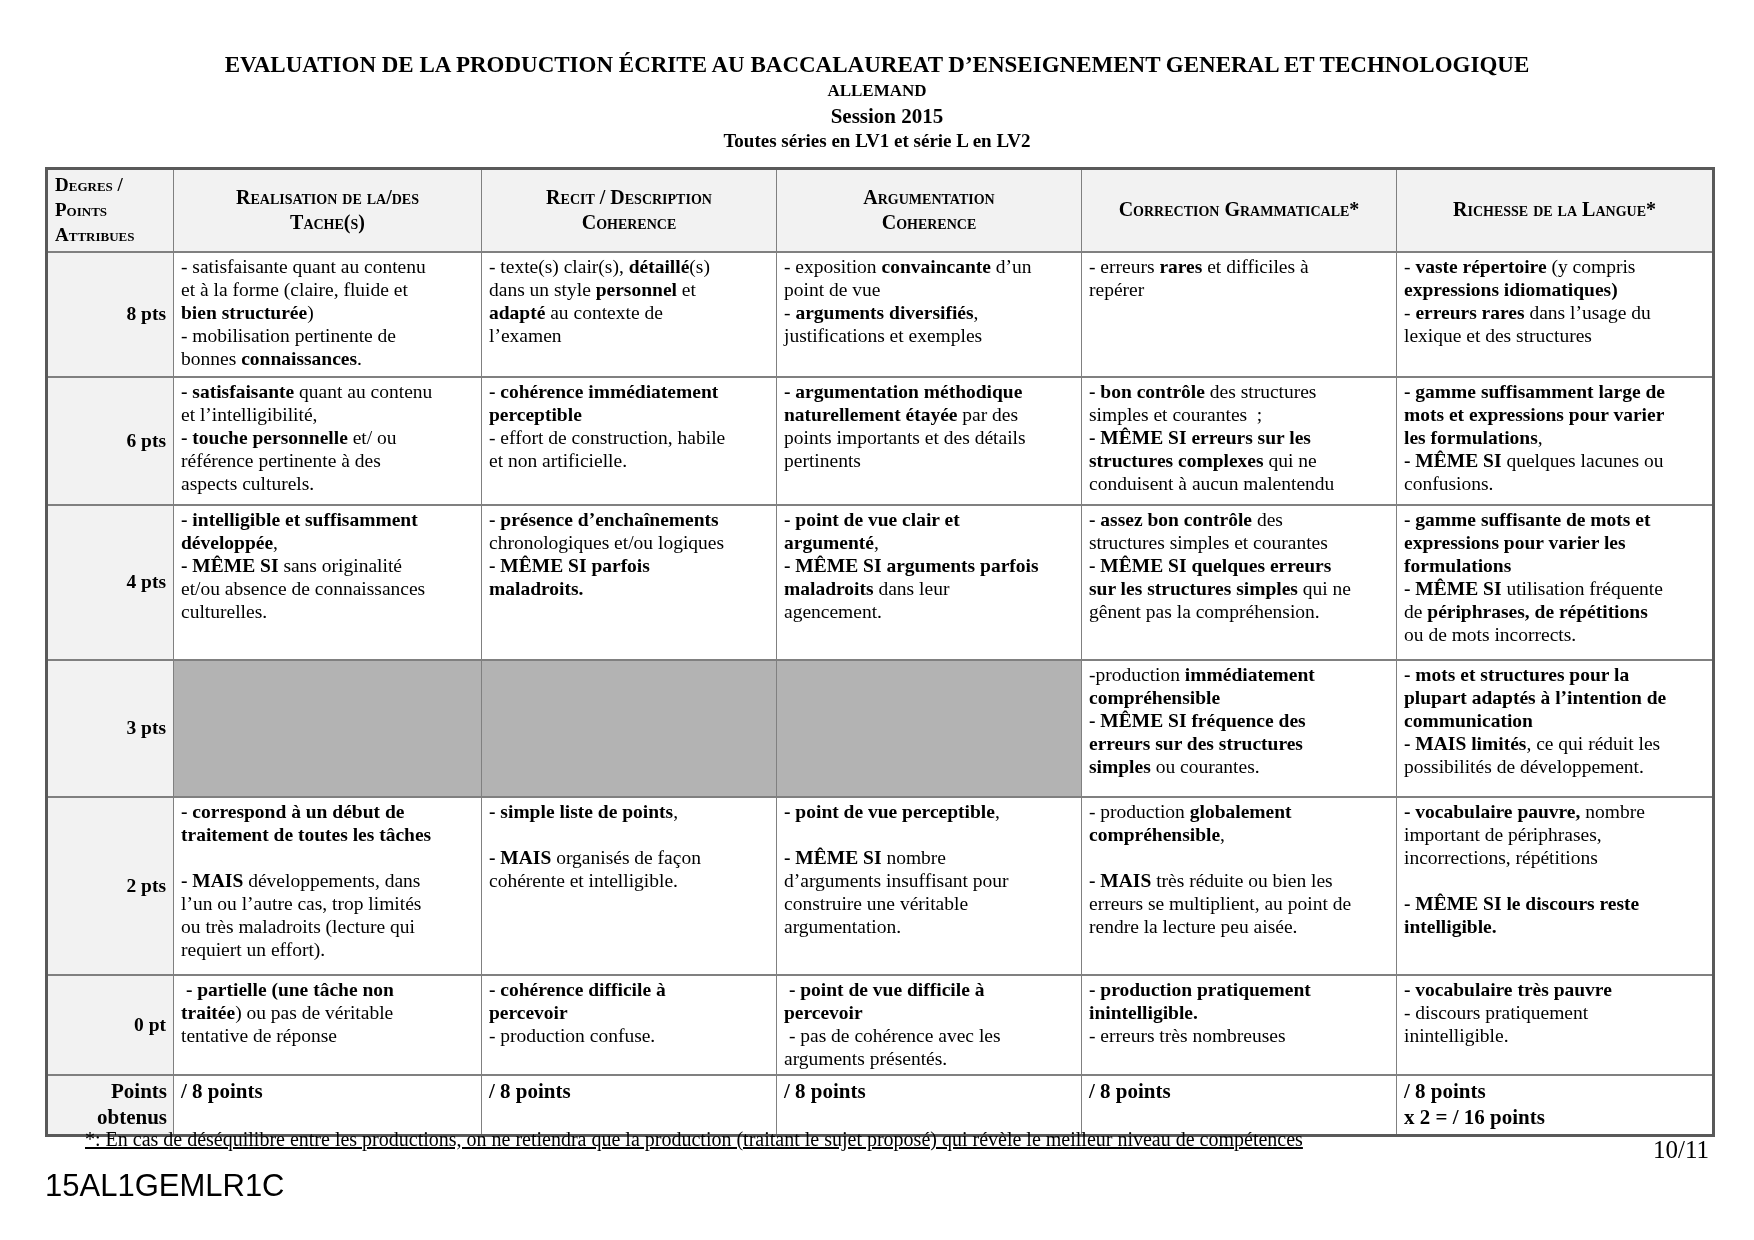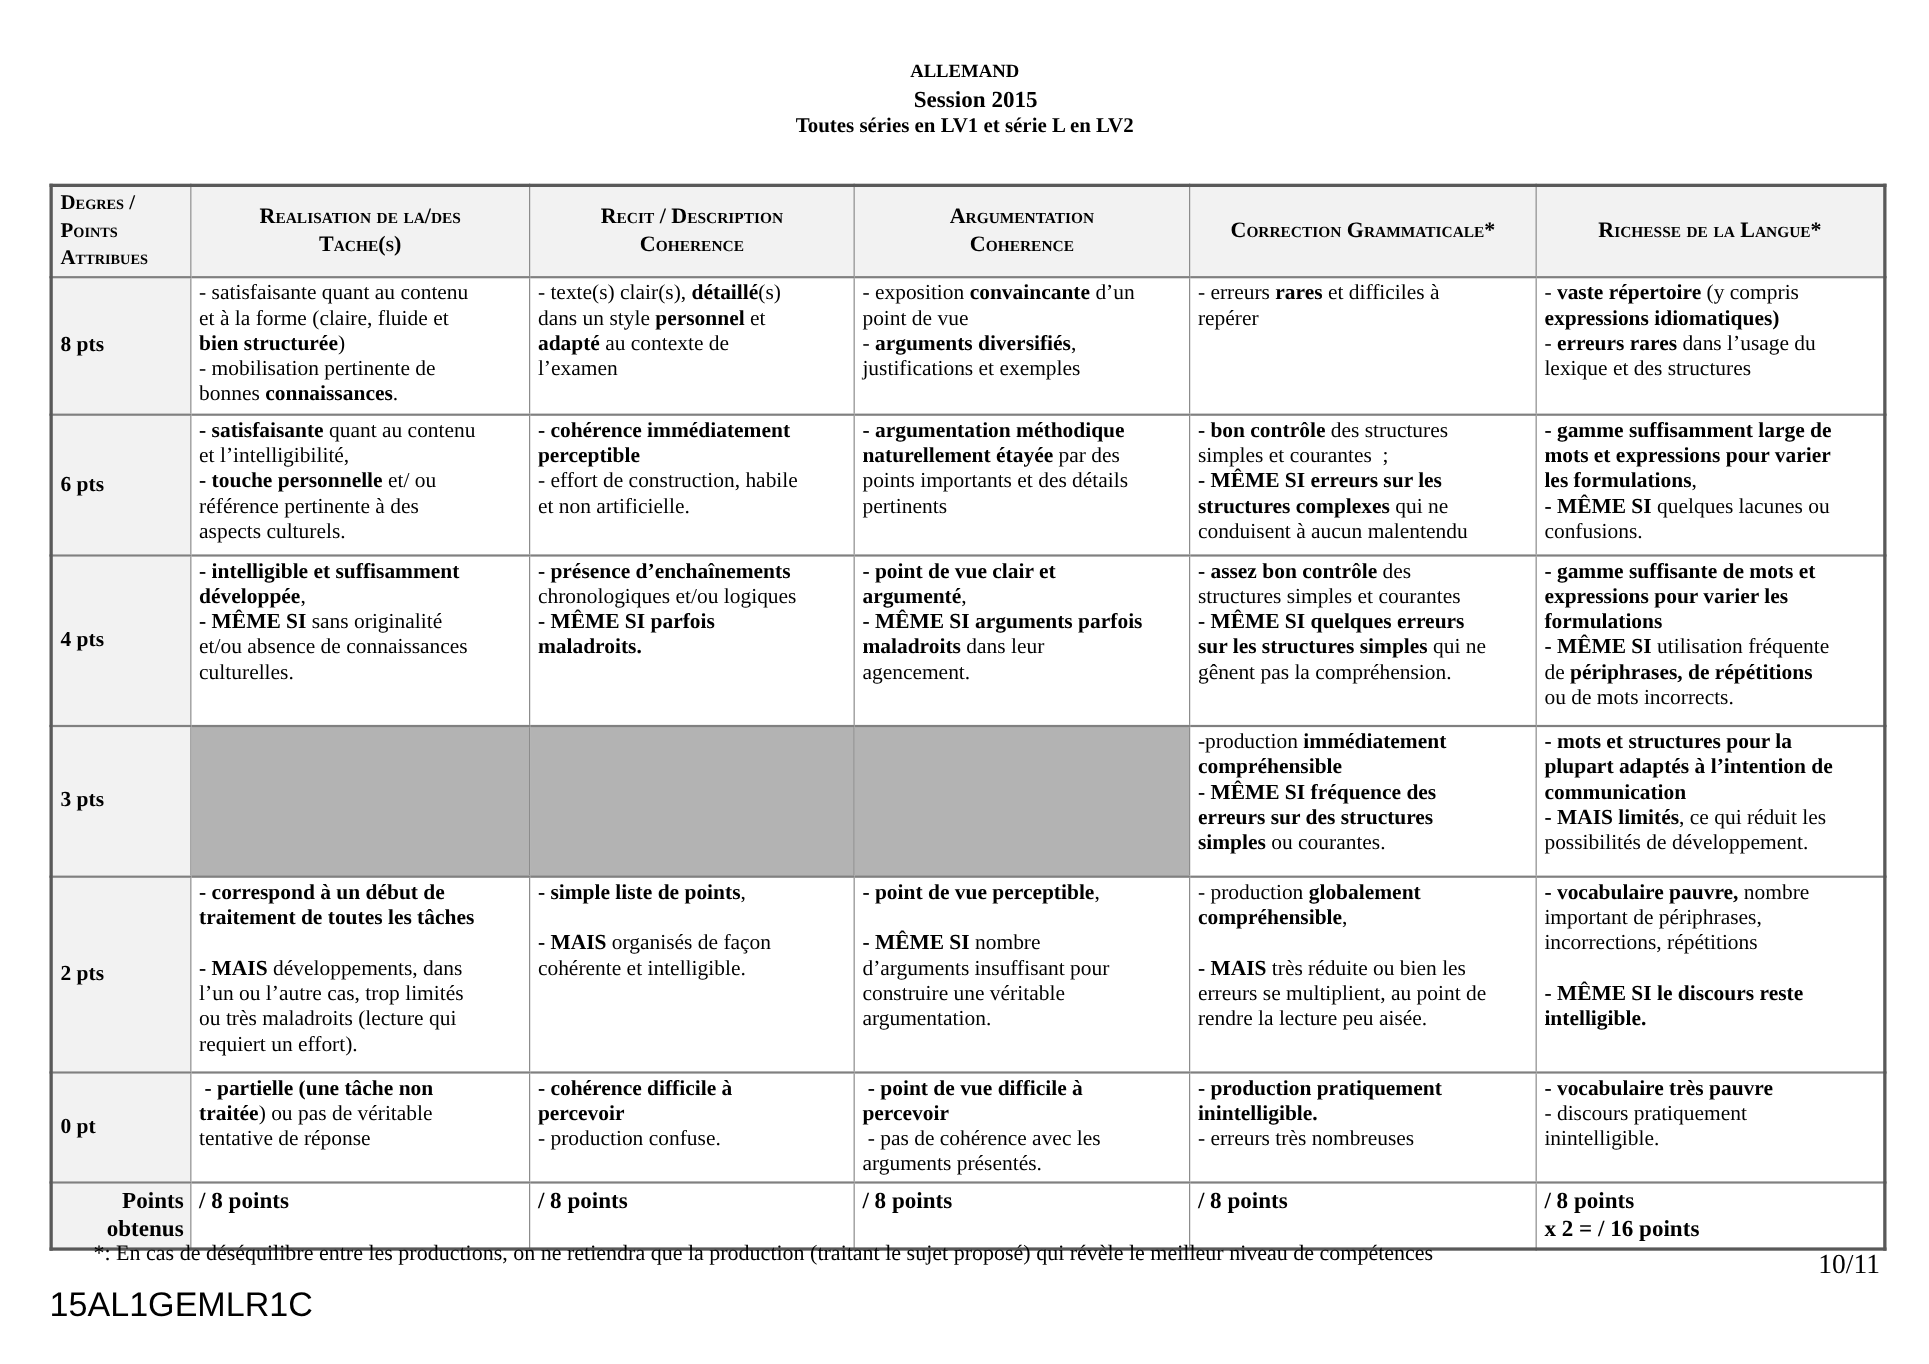--- a/index.html
+++ b/index.html
@@ -34,21 +34,21 @@
     text-align:left;
   }
   .rubric th {
     background:#f2f2f2;
     font-variant:small-caps; font-weight:bold;
     font-size:20px; line-height:25px;
     text-align:center; vertical-align:middle;
   }
   .rubric th.first { text-align:left; vertical-align:top; font-size:19px;margin-top:40px; }
   .rubric td.pts {
-    background:#f2f2f2; text-align:left; vertical-align:middle; font-weight:bold;
+    background:#f2f2f2; text-align:right; vertical-align:middle; font-weight:bold;
   }
   .rubric td.shaded { background:#b3b3b3; }
 
   tr.row-header { height:78px; }
   tr.row-8pts  { height:125px; }
   tr.row-6pts  { height:128px; }
   tr.row-4pts  { height:155px; }
   tr.row-3pts  { height:137px; }
   tr.row-2pts  { height:178px; }
   tr.row-0pt   { height:97px; }
@@ -57,36 +57,38 @@
   tr.row-score td {
     font-weight:bold; vertical-align:top;
     font-size:21px; line-height:26px;
   }
   tr.row-score td.pts { text-align:right; padding-right:6px; vertical-align:top; }
 
   
   .footnote {
     position:absolute; left:85px; top:1128px; margin:0;
     font-size:20px;
+    text-decoration:underline;
   }
   .doc-code {
     position:absolute; left:45px; top:1168px;
     font-family:"Liberation Sans", sans-serif; font-size:31px;
   }
   .page-num {
     position:absolute; right:45px; top:1136px;
     font-size:25px;
   }
 </style>
 </head>
 <body>
 
 <div class="page">
 
   <header class="titles">
+    <p class="t1">EVALUATION DE LA PRODUCTION ÉCRITE AU BACCALAUREAT D’ENSEIGNEMENT GENERAL ET TECHNOLOGIQUE</p>
     <p class="t2">ALLEMAND</p>
     <p class="t3">Session 2015</p>
     <p class="t4">Toutes séries en LV1 et série L en LV2</p>
   </header>
 
   <table class="rubric">
     <colgroup>
       <col style="width:127px">
       <col style="width:308px">
       <col style="width:295px">

